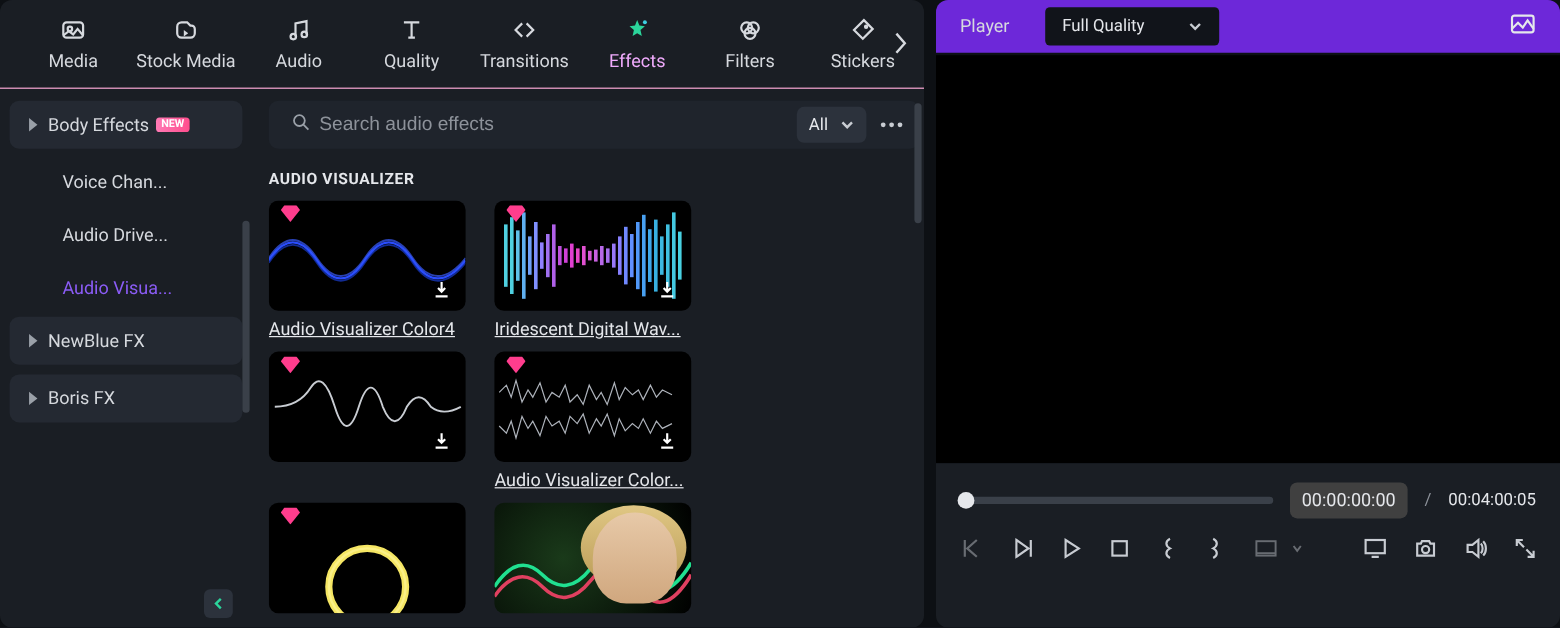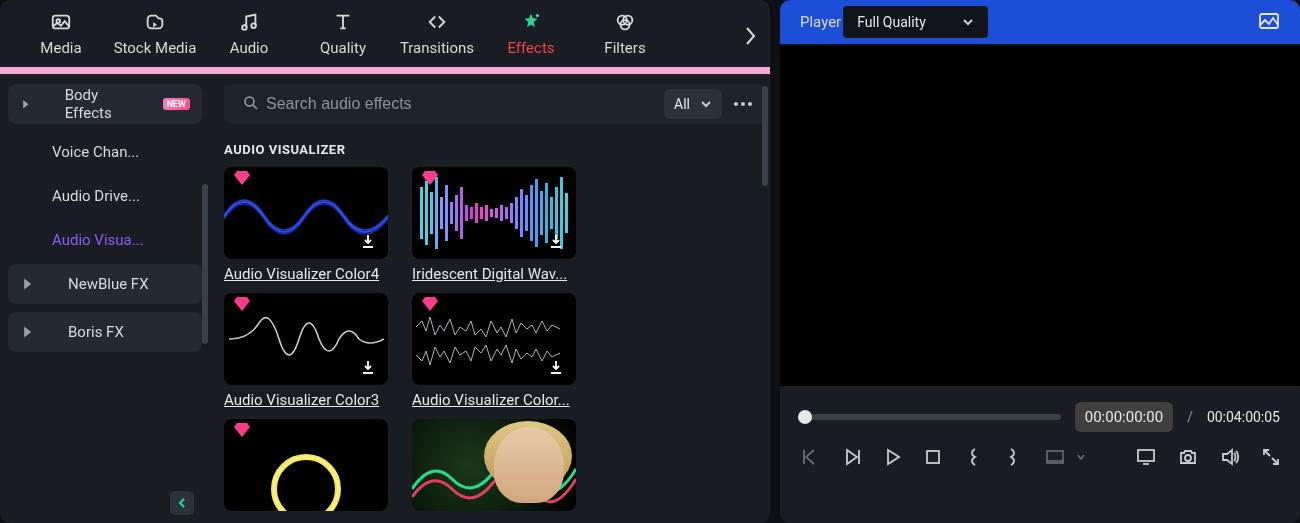--- a/index.html
+++ b/index.html
@@ -24,35 +24,35 @@
     flex-direction: column;
     position: relative;
   }
 
   .top-tabs {
     height: 74px;
     display: flex;
     align-items: center;
     padding-left: 14px;
     gap: 0;
-    border-bottom: 7px solid #f9a8d4;
+    border-bottom: 1px solid #f9a8d4;
     position: relative;
   }
   .top-tab {
     display: flex;
     flex-direction: column;
     align-items: center;
     justify-content: center;
     width: 94px;
     height: 60px;
     gap: 6px;
     cursor: pointer;
     color: #d6d9de;
   }
-  .top-tab.active { color: #ef4444; }
+  .top-tab.active { color: #f0abfc; }
   .top-tab .ticon { width: 22px; height: 22px; display:flex; align-items:center; justify-content:center;}
   .top-tab .ticon svg { width: 22px; height: 22px; }
   .top-tab .tlabel { font-size: 15px; }
 
   .top-tabs .more-arrow {
     position: absolute;
     right: 8px;
     top: 22px;
     width: 24px;
     height: 28px;
@@ -76,21 +76,20 @@
   .side-item {
     display:flex;
     align-items:center;
     height: 40px;
     padding: 0 12px;
     border-radius: 8px;
     margin-bottom: 8px;
     cursor:pointer;
     font-size: 15px;
     color: #d6d9de;
-    gap: 28px;
   }
   .side-item.dim { background: #242932; }
   .side-item.expanded { background: #2c323c; }
   .side-item .caret {
     width: 14px; height:14px;
     margin-right: 6px;
     display:flex; align-items:center; justify-content:center;
   }
   .side-item .badge {
     margin-left: 6px;
@@ -234,22 +233,22 @@
     width: 520px;
     margin-left: 10px;
     display:flex;
     flex-direction:column;
   }
   .player-header {
     height: 44px;
     display:flex;
     align-items:center;
     padding: 0 20px 0 20px;
-    gap: 2px;
-    background:#1d4ed8;
+    gap: 30px;
+    background:#6d28d9;
     border-radius:10px 10px 0 0;
   }
   .player-label { font-size:15px; color:#d6d9de; }
   .quality-select {
     background:#11141a;
     height: 32px;
     border-radius:4px;
     display:flex;
     align-items:center;
     padding: 0 14px;
@@ -385,20 +384,29 @@
     </div>
     <div class="top-tab">
       <span class="ticon">
         <svg viewBox="0 0 24 24" fill="none" stroke="currentColor" stroke-width="2">
             <circle cx="9" cy="10" r="5"></circle>
             <circle cx="15" cy="10" r="5"></circle>
             <circle cx="12" cy="15" r="5"></circle>
           </svg>
       </span>
       <span class="tlabel">Filters</span>
+    </div>
+    <div class="top-tab">
+      <span class="ticon">
+        <svg viewBox="0 0 24 24" fill="none" stroke="currentColor" stroke-width="2">
+            <path d="M13 3l8 8-9 9-8-8z"></path>
+            <circle cx="15" cy="9" r="1"></circle>
+          </svg>
+      </span>
+      <span class="tlabel">Stickers</span>
     </div>
     <div class="more-arrow">
       <svg width="12" height="22" viewBox="0 0 12 22" fill="none" stroke="#d6d9de" stroke-width="2">
           <path d="M3 3l7 8-7 8"></path>
         </svg>
     </div>
   </div>
 
   <div class="content-area">
     <div class="sidebar">
@@ -548,21 +556,20 @@
                   <svg width="16" height="14" viewBox="0 0 16 14" fill="#ff3d8d">
                     <path d="M3 0h10l3 4-8 10L0 4z"></path>
                   </svg>
                 </span>
               <span class="dl">
                   <svg width="16" height="16" viewBox="0 0 16 16" fill="none" stroke="#fff" stroke-width="1.8">
                     <path d="M8 2v8m-3-3l3 3 3-3M3 14h10"></path>
                   </svg>
                 </span>
             </div>
-            <div class="card-label">Audio Visualizer Color3</div>
           </div>
 
           <div class="card">
             <div class="thumb vis4">
               <svg viewBox="0 0 164 92">
                   <path d="M4 34l6-6 4 10 4-14 5 18 5-10 4 6 6-12 5 16 5-8 6 4 5-10 4 14 6-6 5 8 5-16 6 12 4-6 5 10 6-18 4 14 5-10 6 6 5-4 4 8 6-12 5 10 5-6 8 4" stroke="#aeb3bb" stroke-width="1" fill="none"></path>
                   <path d="M4 62l6 6 4-10 4 14 5-18 5 10 4-6 6 12 5-16 5 8 6-4 5 10 4-14 6 6 5-8 5 16 6-12 4 6 5-10 6 18 4-14 5 10 6-6 5 4 4-8 6 12 5-10 5 6 8-4" stroke="#aeb3bb" stroke-width="1" fill="none"></path>
                 </svg>
               <span class="gem">
                   <svg width="16" height="14" viewBox="0 0 16 14" fill="#ff3d8d">

